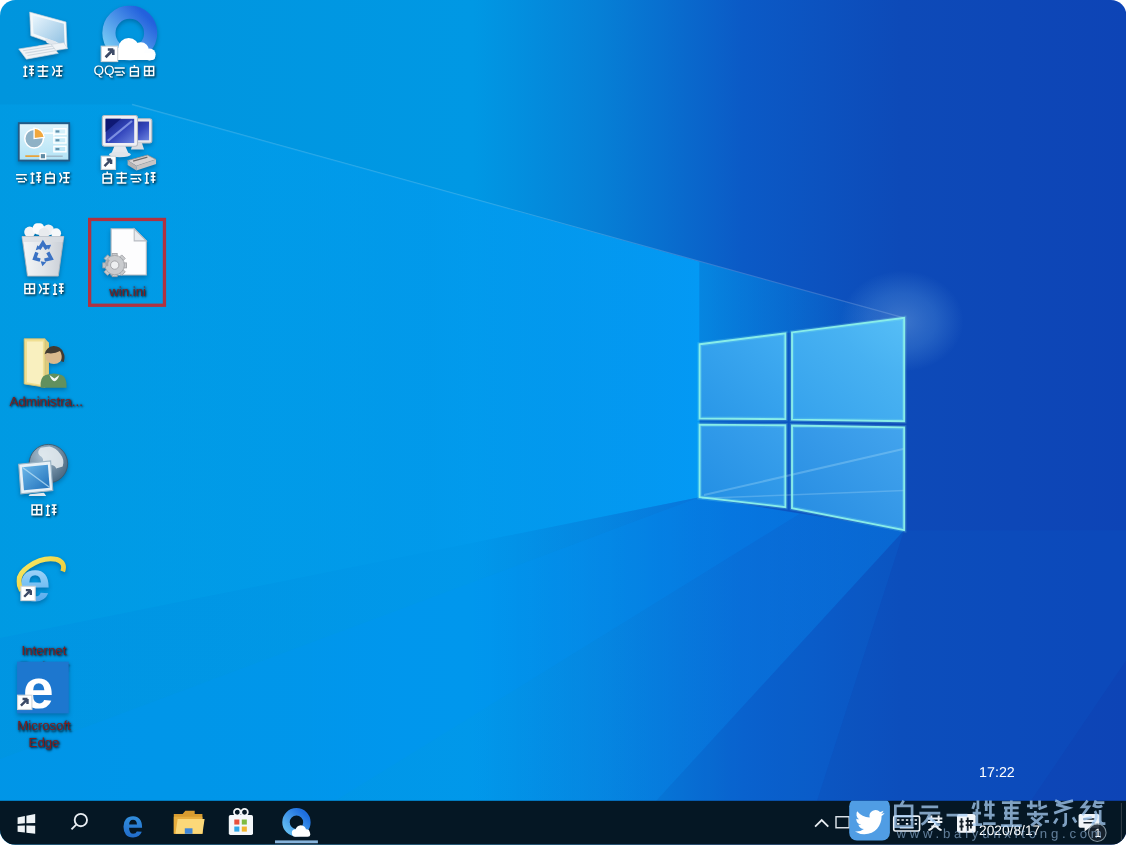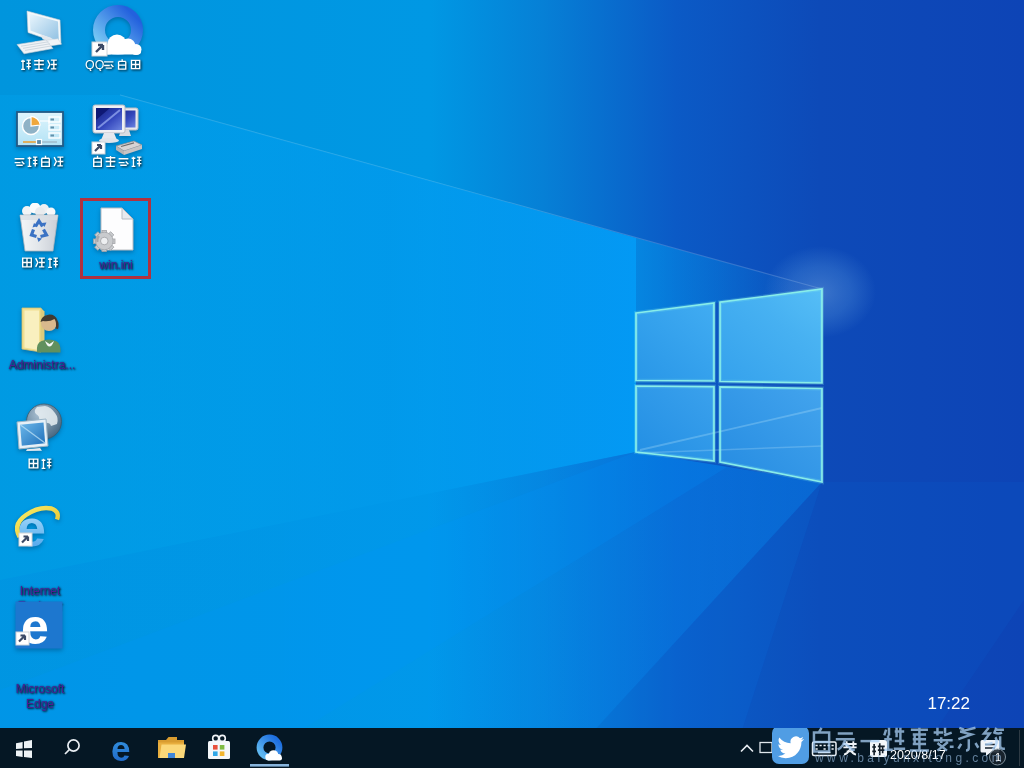--- a/index.html
+++ b/index.html
@@ -1,19 +1,19 @@
 <!DOCTYPE html>
 <html><head>
 <meta charset="utf-8">
 <style>
   html,body{margin:0;padding:0;width:1024px;height:768px;overflow:hidden;
     font-family:"Liberation Sans",sans-serif;}
-  #desk{position:absolute;left:0;top:0;width:1024px;height:768px;overflow:hidden;}
+  #desk{position:absolute;left:0;top:0;width:1024px;height:768px;overflow:hidden;border-radius:14px;}
   .abs{position:absolute;}
-  .lbl{position:absolute;color:#4c1d95;font-size:12px;line-height:15px;text-align:center;
+  .lbl{position:absolute;color:#7f1d1d;font-size:12px;line-height:15px;text-align:center;
     text-shadow:1px 1px 2px rgba(0,0,0,.9),0 0 2px rgba(0,0,0,.5);}
   .glyphs{filter:drop-shadow(1px 1px 1px rgba(0,0,0,.85));}
   .ico{filter:drop-shadow(0 2px 2px rgba(0,20,50,.3));}
 </style>
 </head>
 <body>
 <div id="desk">
 
   <svg class="abs" width="1024" height="768" viewBox="0 0 1024 768" style="left:0;top:0">
     <defs>
@@ -372,21 +372,21 @@
     <path d="M7,41.5 L13,35.5 M13,35.5 L8.5,35.5 M13,35.5 L13,40" stroke="#3c4a66" stroke-width="2.2" fill="none"></path>
   </svg>
   <div class="lbl" style="left:2px;top:584px;width:76px">Internet<br>Explorer</div>
 
   <svg class="abs ico" width="48" height="48" style="left:15px;top:601px" viewBox="0 0 48 48">
     <rect x="0.5" y="0.5" width="47" height="47" fill="#1d77cf"></rect>
     <text x="6" y="43" font-family="Liberation Sans" font-size="50" font-weight="bold" fill="#fff">e</text>
     <rect x="1" y="31" width="13" height="13" fill="#fff" stroke="#d0d4d8" stroke-width="1"></rect>
     <path d="M4,40.5 L10,34.5 M10,34.5 L5.5,34.5 M10,34.5 L10,39" stroke="#3c4a66" stroke-width="2.2" fill="none"></path>
   </svg>
-  <div class="lbl" style="left:2px;top:682px;width:76px">Microsoft<br>Edge</div>
+  <div class="lbl" style="left:2px;top:653px;width:76px">Microsoft<br>Edge</div>
 
   <svg class="abs" width="1024" height="40" viewBox="0 0 1024 40" style="left:0;top:728px">
 
     <g fill="#eef3f6">
       <polygon points="16,15.2 22.6,13.9 22.6,20.4 16,21"></polygon>
       <polygon points="24,13.6 32,12.1 32,20.1 24,20.3"></polygon>
       <polygon points="16,22.6 22.6,22.5 22.6,28.9 16,28.1"></polygon>
       <polygon points="24,22.5 32,22.6 32,29.9 24,29"></polygon>
     </g>
 
@@ -466,21 +466,21 @@
         <path d="M1,3 H11 M3.5,1 V5.5 M8.5,1 V5.5 M1,5.5 H11 M6,5.5 V7.5 M5.5,7.5 Q4,10.5 1.5,11 M6.5,7.5 Q8,10.5 10.5,11 M3.5,8.5 H8.5" fill="none" stroke-width="1.35"></path>
       </g>
   </svg>
   <div class="abs" style="left:870px;top:740px;width:17px;height:17px;background:#f4f7fa;border-radius:2px"></div>
   <svg class="abs" width="15" height="15" style="left:871px;top:741.5px" viewBox="0 0 12 12">
     <g stroke="#15202a">
         <path d="M2.5,1.5 V10.5 M1,4 H4 M1,7.5 H4 M7,1 V10.5 M5.5,3.5 H11 M5.5,6.5 H11 M9.3,3.5 V9" fill="none" stroke-width="1.3"></path>
       </g>
   </svg>
 
-  <div class="abs" style="left:890px;top:694px;width:80px;text-align:right;color:#fff;font-size:17px">17:22</div>
+  <div class="abs" style="left:890px;top:694px;width:80px;text-align:left;color:#fff;font-size:13px">17:22</div>
   <div class="abs" style="left:890px;top:748px;width:87px;text-align:left;color:#fff;font-size:12.5px">2020/8/17</div>
 
   <svg class="abs" width="202" height="38" style="left:807px;top:724px" viewBox="0 0 210 40" opacity="0.75">
     <g stroke="#a9cff6" fill="none" stroke-width="2.6">
 
       <path d="M14,4 l-3,5 M6,9 h16 v20 h-16 z M6,19 h16"></path>
 
       <g transform="translate(26,0)">
           <path d="M5,10 h16 M3,16 h20 M13,16 q-2,8 -8,11 M10,20 q6,2 10,7 h3"></path>
         </g>

